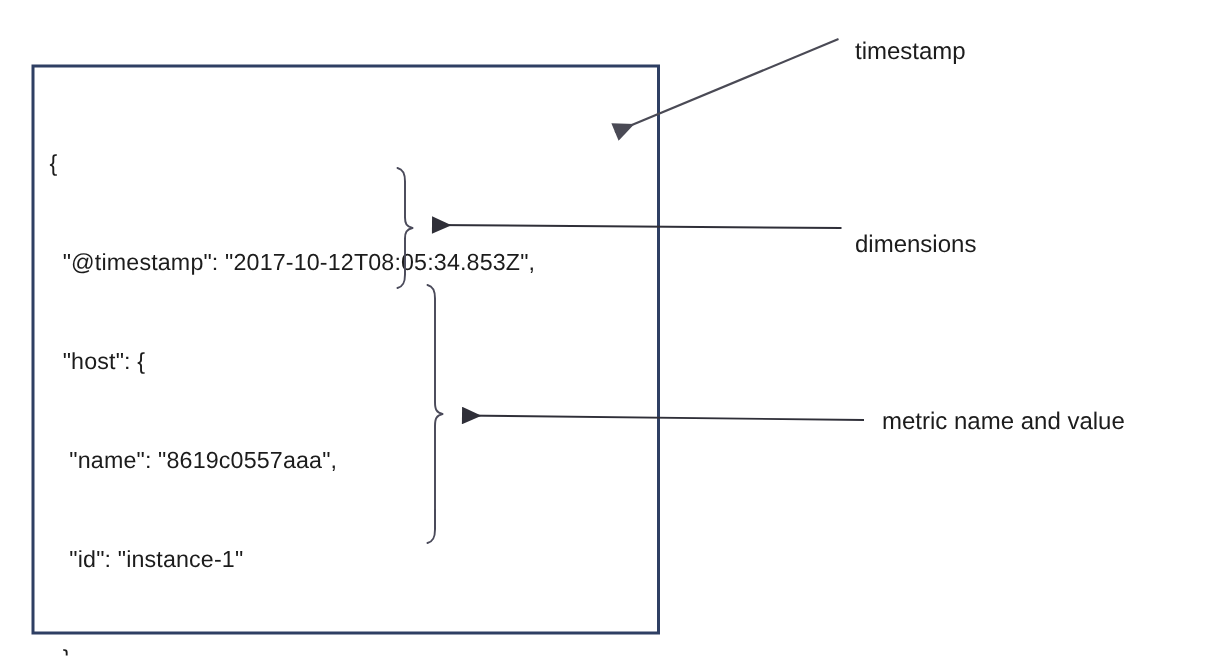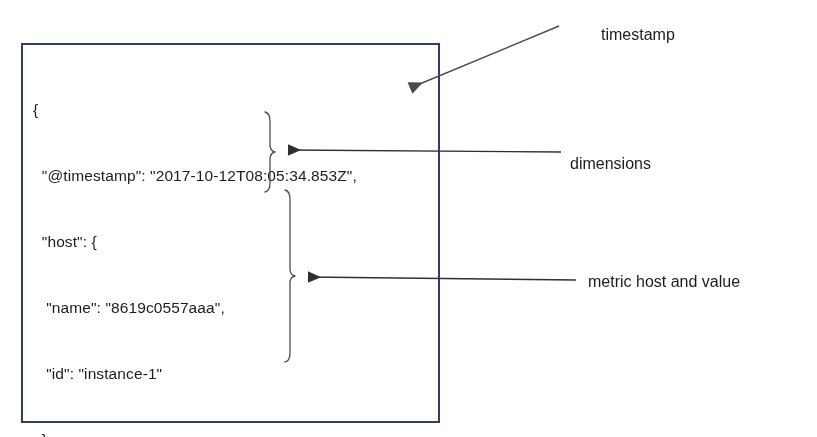--- a/index.html
+++ b/index.html
@@ -133,17 +133,17 @@
   <svg width="285" height="16" viewBox="0 0 285 16" fill="none">
     <defs>
       <marker id="ah-met" markerWidth="11" markerHeight="9" refX="10" refY="4.5" orient="auto">
         <path d="M10,0 L10,9 L0,4.5 Z" fill="#2f2f38"></path>
       </marker>
     </defs>
     <line x1="279" y1="10" x2="11" y2="7" stroke="#2f2f38" stroke-width="1.3" marker-end="url(#ah-met)"></line>
   </svg>
 </div>
 
-<div class="anno-label" style="left:570px; top:25px;margin-left:31px;">timestamp</div>
+<div class="anno-label" style="left:570px; top:25px;">timestamp</div>
 
 <div class="anno-label" style="left:570px; top:154px;">dimensions</div>
 
-<div class="anno-label" style="left:588px; top:272px;">metric host and value</div>
+<div class="anno-label" style="left:588px; top:272px;">metric name and value</div>
 
 </body></html>

